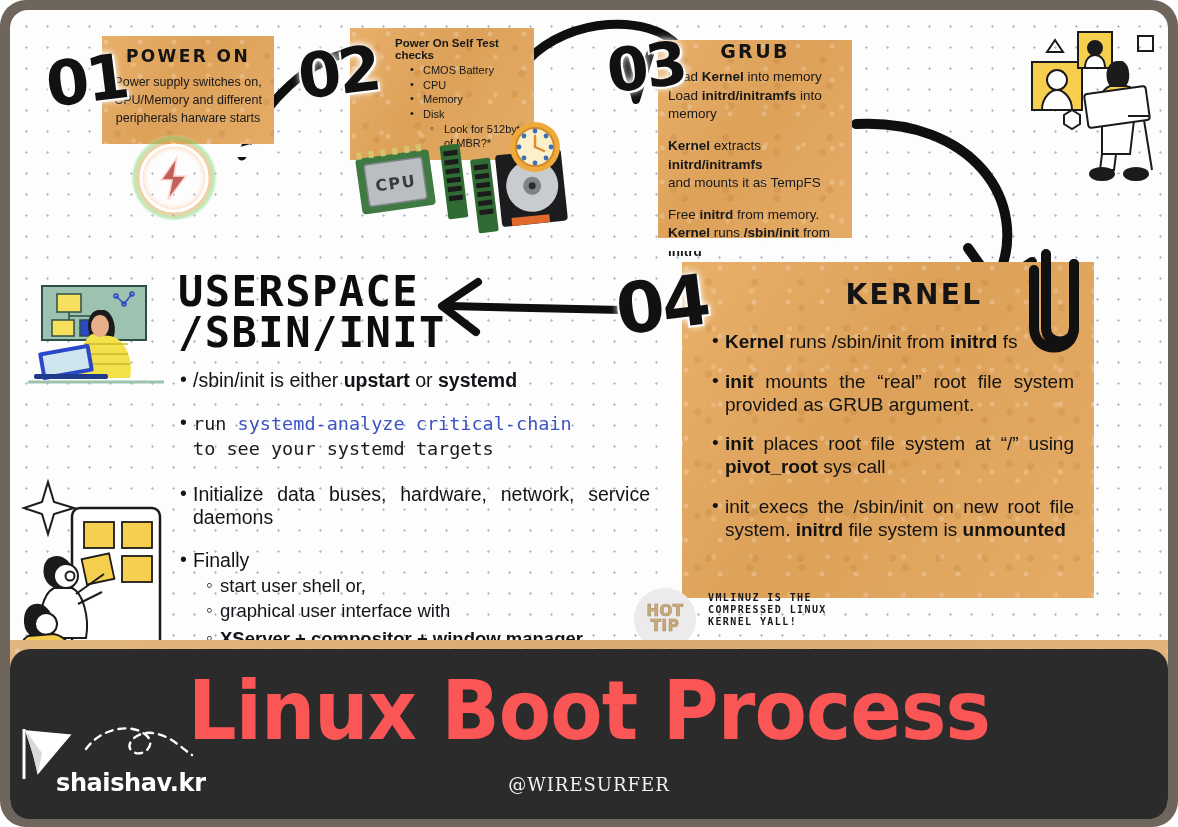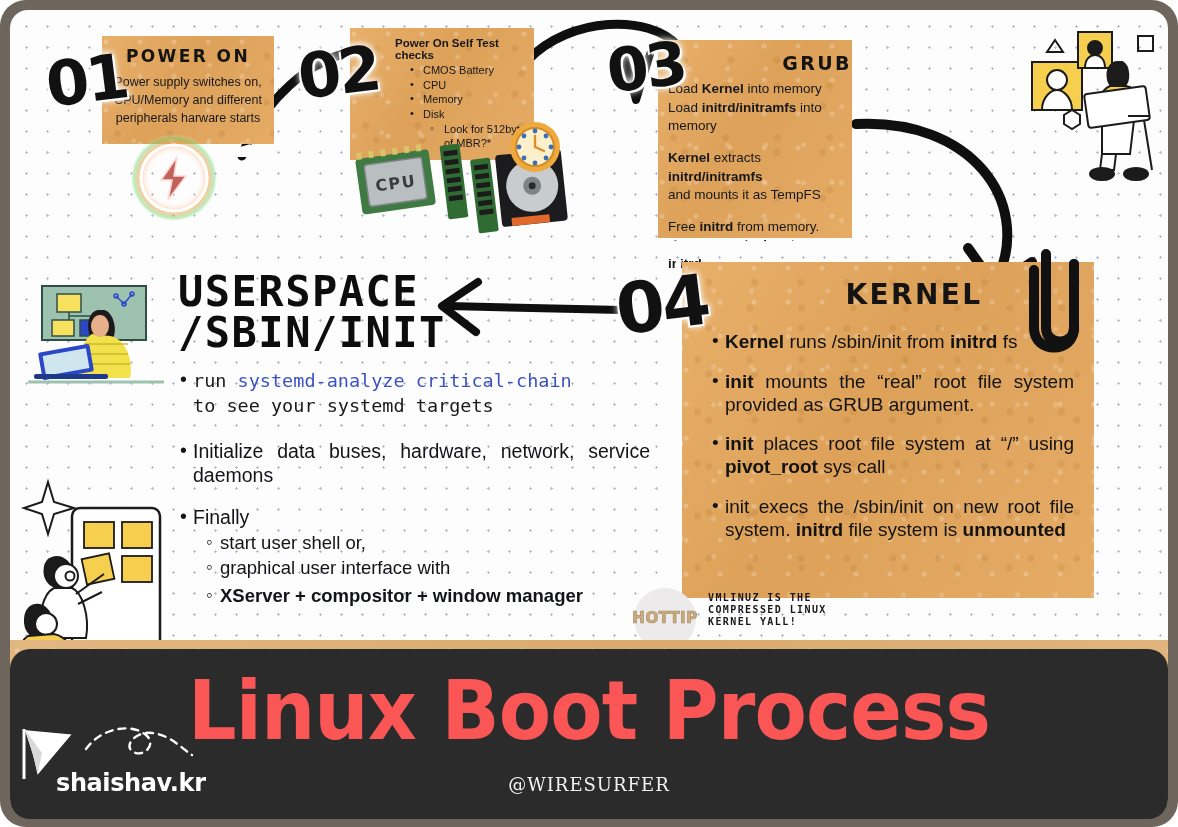--- a/index.html
+++ b/index.html
@@ -126,21 +126,21 @@
 
   
   .kl { font-size: 19px; line-height: 1.2; color: #131313; }
   .kl > li { margin-bottom: 17px; }
 
   
   .hot-circle {
     position: absolute;
     width: 62px; height: 62px; border-radius: 50%;
     background: #eceaea;
-    display: flex; flex-direction: row;
+    display: flex; flex-direction: column;
     align-items: center; justify-content: center;
     font-family: "DejaVu Sans", sans-serif;
     font-weight: bold; font-size: 15px; line-height: 1.02;
     color: #c9ab7d;
     -webkit-text-stroke: 0.7px #a98f67;
     letter-spacing: 0.5px;
   }
   .hot-text {
     position: absolute;
     font-family: "DejaVu Sans Mono", monospace;
@@ -305,21 +305,21 @@
       <circle cx="27" cy="43" r="2.4"></circle>
           <circle cx="16" cy="38" r="2.4"></circle>
       <circle cx="11" cy="27" r="2.4"></circle>
           <circle cx="16" cy="16" r="2.4"></circle>
     </g>
     <line x1="27" y1="27" x2="27" y2="16" stroke="#e08a2b" stroke-width="2.4" stroke-linecap="round"></line>
     <line x1="27" y1="27" x2="36" y2="31" stroke="#e08a2b" stroke-width="2.4" stroke-linecap="round"></line>
   </svg>
 
   <div class="kraft torn-bottom" style="left:648px; top:30px; width:194px; height:198px;">
-    <div class="card-title" style="font-size:19px; margin-top:12px;text-align:right;">GRUB</div>
+    <div class="card-title" style="font-size:19px; ">GRUB</div>
     <div class="body-txt" style="font-size:13.5px; line-height:1.38; margin:6px 0 0 10px;">
       <div>Load <span class="b">Kernel</span> into memory</div>
       <div>Load <span class="b">initrd/initramfs</span> into memory</div>
       <div style="height:13px;"></div>
       <div><span class="b">Kernel</span> extracts <span class="b">initrd/initramfs</span></div>
       <div>and mounts it as TempFS</div>
       <div style="height:13px;"></div>
       <div>Free <span class="b">initrd</span> from memory.</div>
       <div><span class="b">Kernel</span> runs <span class="b">/sbin/init</span> from <span class="b">initrd</span></div>
     </div>
@@ -380,20 +380,23 @@
     <path d="M22,4 L22,78 C22,96 50,96 50,78 L50,14" stroke="#111111" stroke-width="10" fill="none" stroke-linecap="round"></path>
     <path d="M50,14 L50,78 C50,104 10,104 10,78 L10,20" stroke="#111111" stroke-width="10" fill="none" stroke-linecap="round"></path>
   </svg>
 
   <div style="position:absolute; left:168px; top:262px; width:478px;">
     <div class="us-title">
       <div>USERSPACE</div>
       <div>/SBIN/INIT</div>
     </div>
     <ul class="bl us-list" style="margin-top:16px;">
+      <li>
+        <span>/sbin/init is either </span><span class="b">upstart</span><span> or </span><span class="b">systemd</span>
+      </li>
       <li style="margin-bottom:22px;">
         <span class="mono-dark">run </span><span class="mono-blue">systemd-analyze critical-chain</span>
         <div class="mono-dark" style="margin-top:2px;">to see your systemd targets</div>
       </li>
       <li class="justify" style="padding-right:6px;">Initialize data buses, hardware, network, service daemons</li>
       <li style="margin-bottom:2px;">Finally</li>
     </ul>
     <ul class="sub us-list" style="margin:0 0 0 26px; font-size:18.5px;">
       <li style="margin-bottom:2px;">start user shell or,</li>
       <li style="margin-bottom:6px;">graphical user interface with</li>

